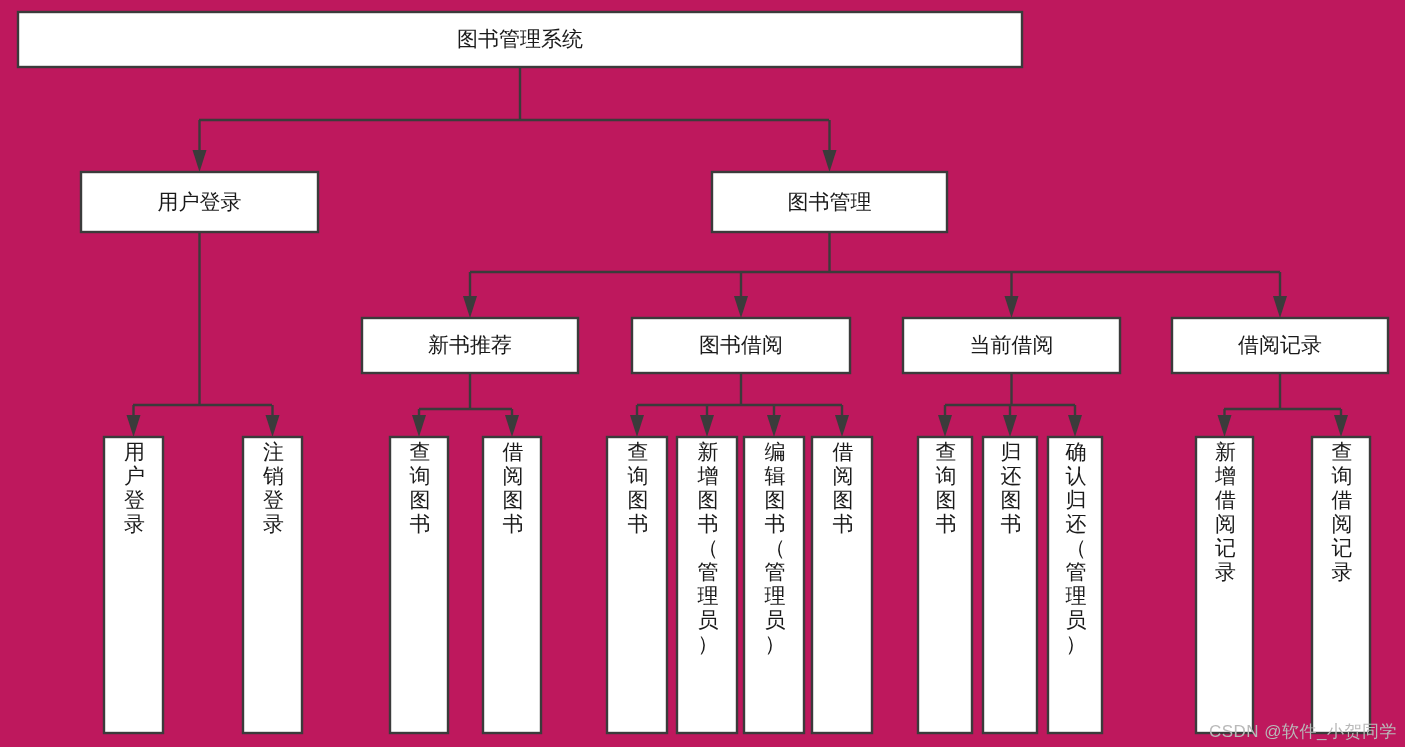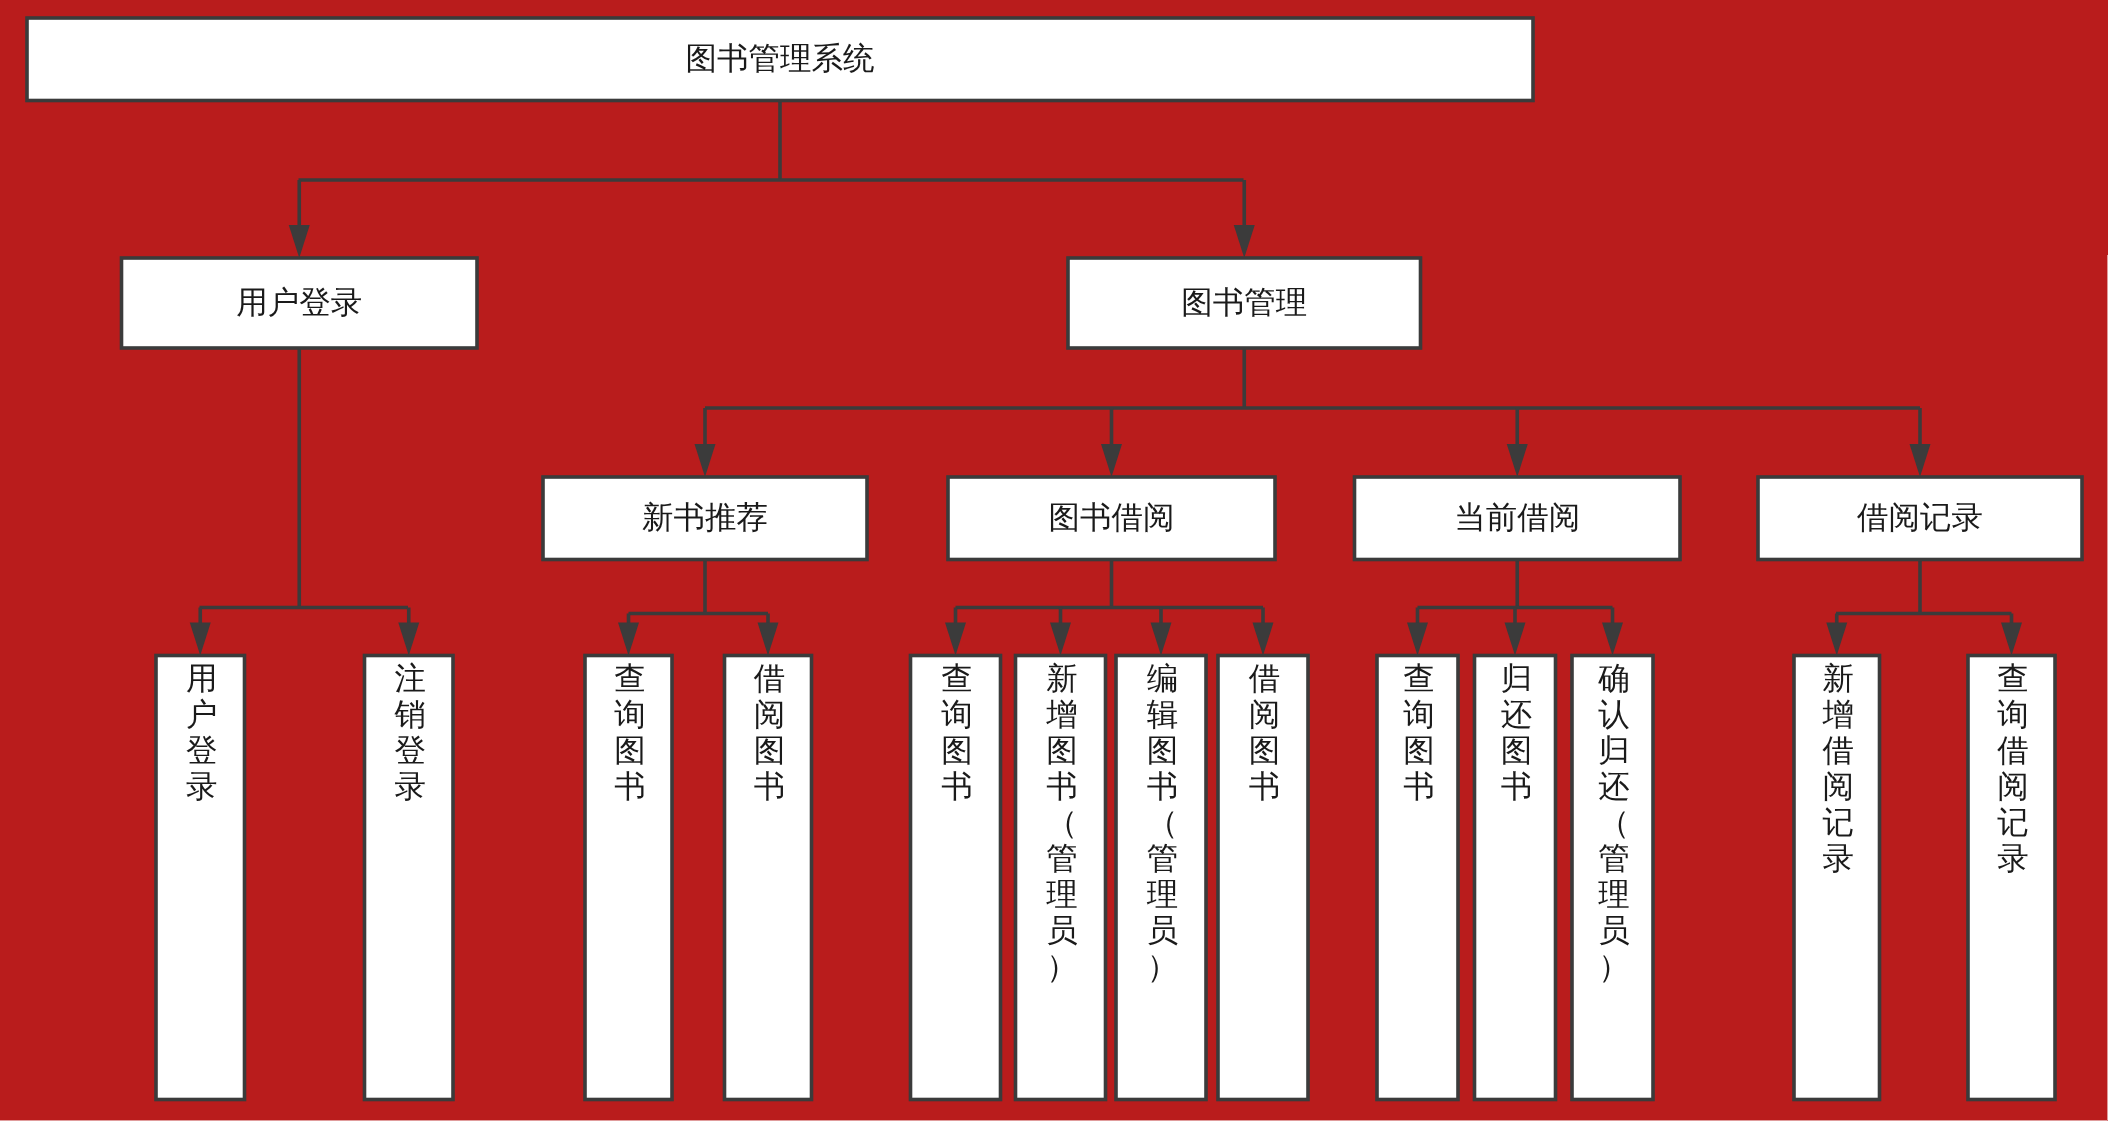--- a/index.html
+++ b/index.html
@@ -8,21 +8,21 @@
     padding: 0;
     background: #ffffff;
   }
   body {
     font-family: "Liberation Sans", "DejaVu Sans", sans-serif;
   }
   #diagram-root {
     position: relative;
     width: 1405px;
     height: 747px;
-    background: #b91c1c;
+    background: #be185d;
     overflow: hidden;
   }
   svg#tree-svg {
     position: absolute;
     left: 0;
     top: 0;
     width: 1405px;
     height: 747px;
     display: block;
   }
@@ -249,13 +249,14 @@
         <g>
           <rect x="1196" y="437" width="57" height="296" class="node-rect"></rect>
           <text x="1225.5" y="455" class="node-label-vstack" text-anchor="middle" font-size="21" fill="#1a1a1a" font-family="&quot;Liberation Sans&quot;, &quot;DejaVu Sans&quot;, sans-serif"><tspan x="1225.5" y="459">新</tspan><tspan x="1225.5" y="483">增</tspan><tspan x="1225.5" y="507">借</tspan><tspan x="1225.5" y="531">阅</tspan><tspan x="1225.5" y="555">记</tspan><tspan x="1225.5" y="579">录</tspan></text>
         </g>
         <g>
           <rect x="1312" y="437" width="58" height="296" class="node-rect"></rect>
           <text x="1342" y="455" class="node-label-vstack" text-anchor="middle" font-size="21" fill="#1a1a1a" font-family="&quot;Liberation Sans&quot;, &quot;DejaVu Sans&quot;, sans-serif"><tspan x="1342" y="459">查</tspan><tspan x="1342" y="483">询</tspan><tspan x="1342" y="507">借</tspan><tspan x="1342" y="531">阅</tspan><tspan x="1342" y="555">记</tspan><tspan x="1342" y="579">录</tspan></text>
         </g>
       </g>
   </svg>
+  <div class="watermark">CSDN @软件_小贺同学</div>
 </div>
 
 </body></html>

